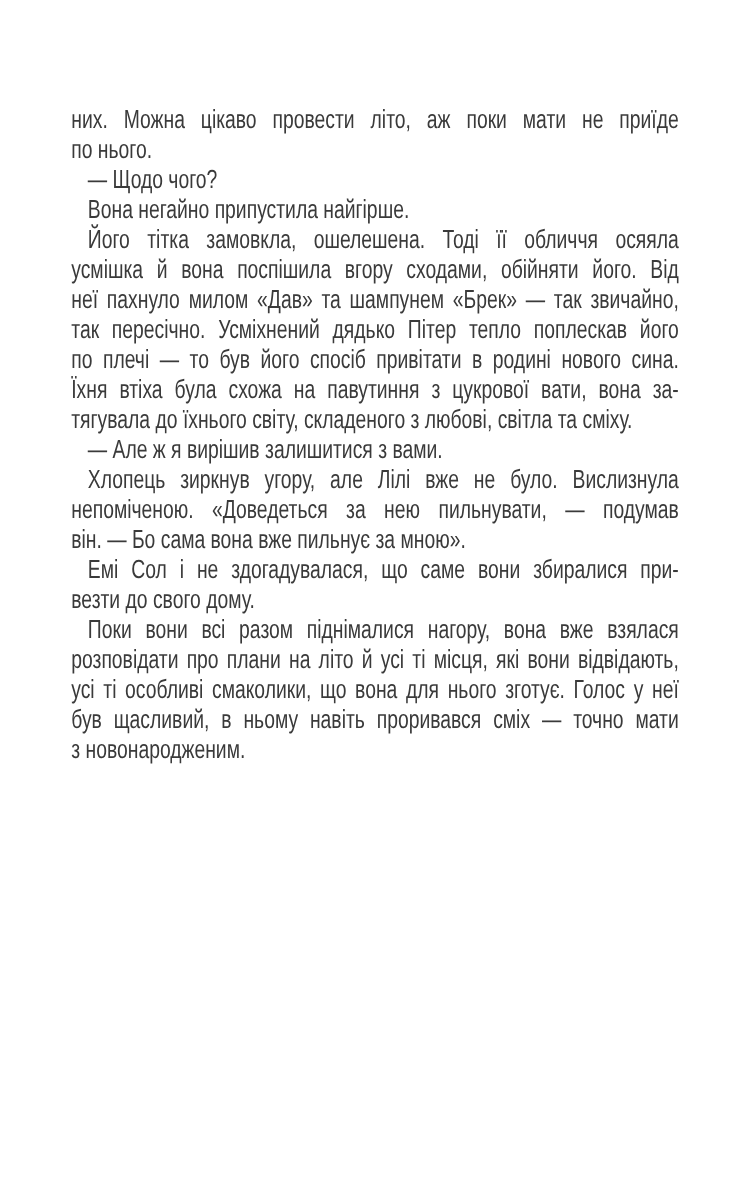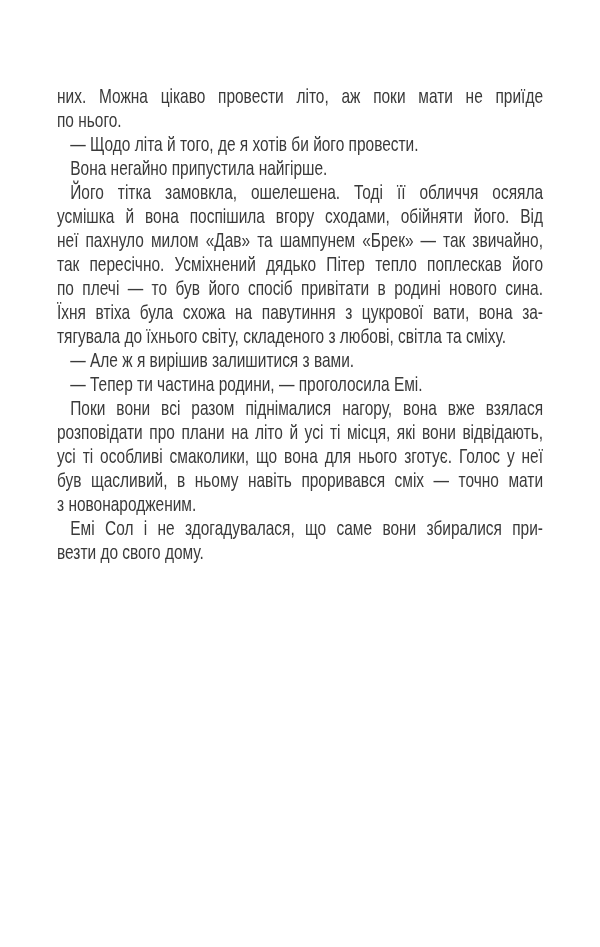--- a/index.html
+++ b/index.html
@@ -49,45 +49,47 @@
 </head>
 <body>
 
 <div class="page">
   <div class="text-block" style="color: rgb(58, 58, 58);">
       <div class="paragraph">
         <div class="line">них. Можна цікаво провести літо, аж поки мати не приїде</div>
         <div class="line last">по нього.</div>
       </div>
       <div class="paragraph">
-        <div class="line last indent">— Щодо літа й того, де я хотів би його провести.</div>
+        <div class="line last indent">— Щодо чого?</div>
       </div>
       <div class="paragraph">
         <div class="line last indent">Вона негайно припустила найгірше.</div>
       </div>
       <div class="paragraph">
         <div class="line indent">Його тітка замовкла, ошелешена. Тоді її обличчя осяяла</div>
         <div class="line">усмішка й вона поспішила вгору сходами, обійняти його. Від</div>
         <div class="line">неї пахнуло милом «Дав» та шампунем «Брек» — так звичайно,</div>
         <div class="line">так пересічно. Усміхнений дядько Пітер тепло поплескав його</div>
         <div class="line">по плечі — то був його спосіб привітати в родині нового сина.</div>
         <div class="line">Їхня втіха була схожа на павутиння з цукрової вати, вона за-</div>
         <div class="line last">тягувала до їхнього світу, складеного з любові, світла та сміху.</div>
       </div>
       <div class="paragraph">
         <div class="line last indent">— Але ж я вирішив залишитися з вами.</div>
       </div>
       <div class="paragraph">
-        <div class="line last indent">— Тепер ти частина родини, — проголосила Емі.</div>
+        <div class="line indent">Хлопець зиркнув угору, але Лілі вже не було. Вислизнула</div>
+        <div class="line">непоміченою. «Доведеться за нею пильнувати, — подумав</div>
+        <div class="line last">він. — Бо сама вона вже пильнує за мною».</div>
+      </div>
+      <div class="paragraph">
+        <div class="line indent">Емі Сол і не здогадувалася, що саме вони збиралися при-</div>
+        <div class="line last">везти до свого дому.</div>
       </div>
       <div class="paragraph">
         <div class="line indent">Поки вони всі разом піднімалися нагору, вона вже взялася</div>
         <div class="line">розповідати про плани на літо й усі ті місця, які вони відвідають,</div>
         <div class="line">усі ті особливі смаколики, що вона для нього зготує. Голос у неї</div>
         <div class="line">був щасливий, в ньому навіть проривався сміх — точно мати</div>
         <div class="line last">з новонародженим.</div>
       </div>
-      <div class="paragraph">
-        <div class="line indent">Емі Сол і не здогадувалася, що саме вони збиралися при-</div>
-        <div class="line last">везти до свого дому.</div>
-      </div>
     </div>
 </div>
 
 </body></html>

